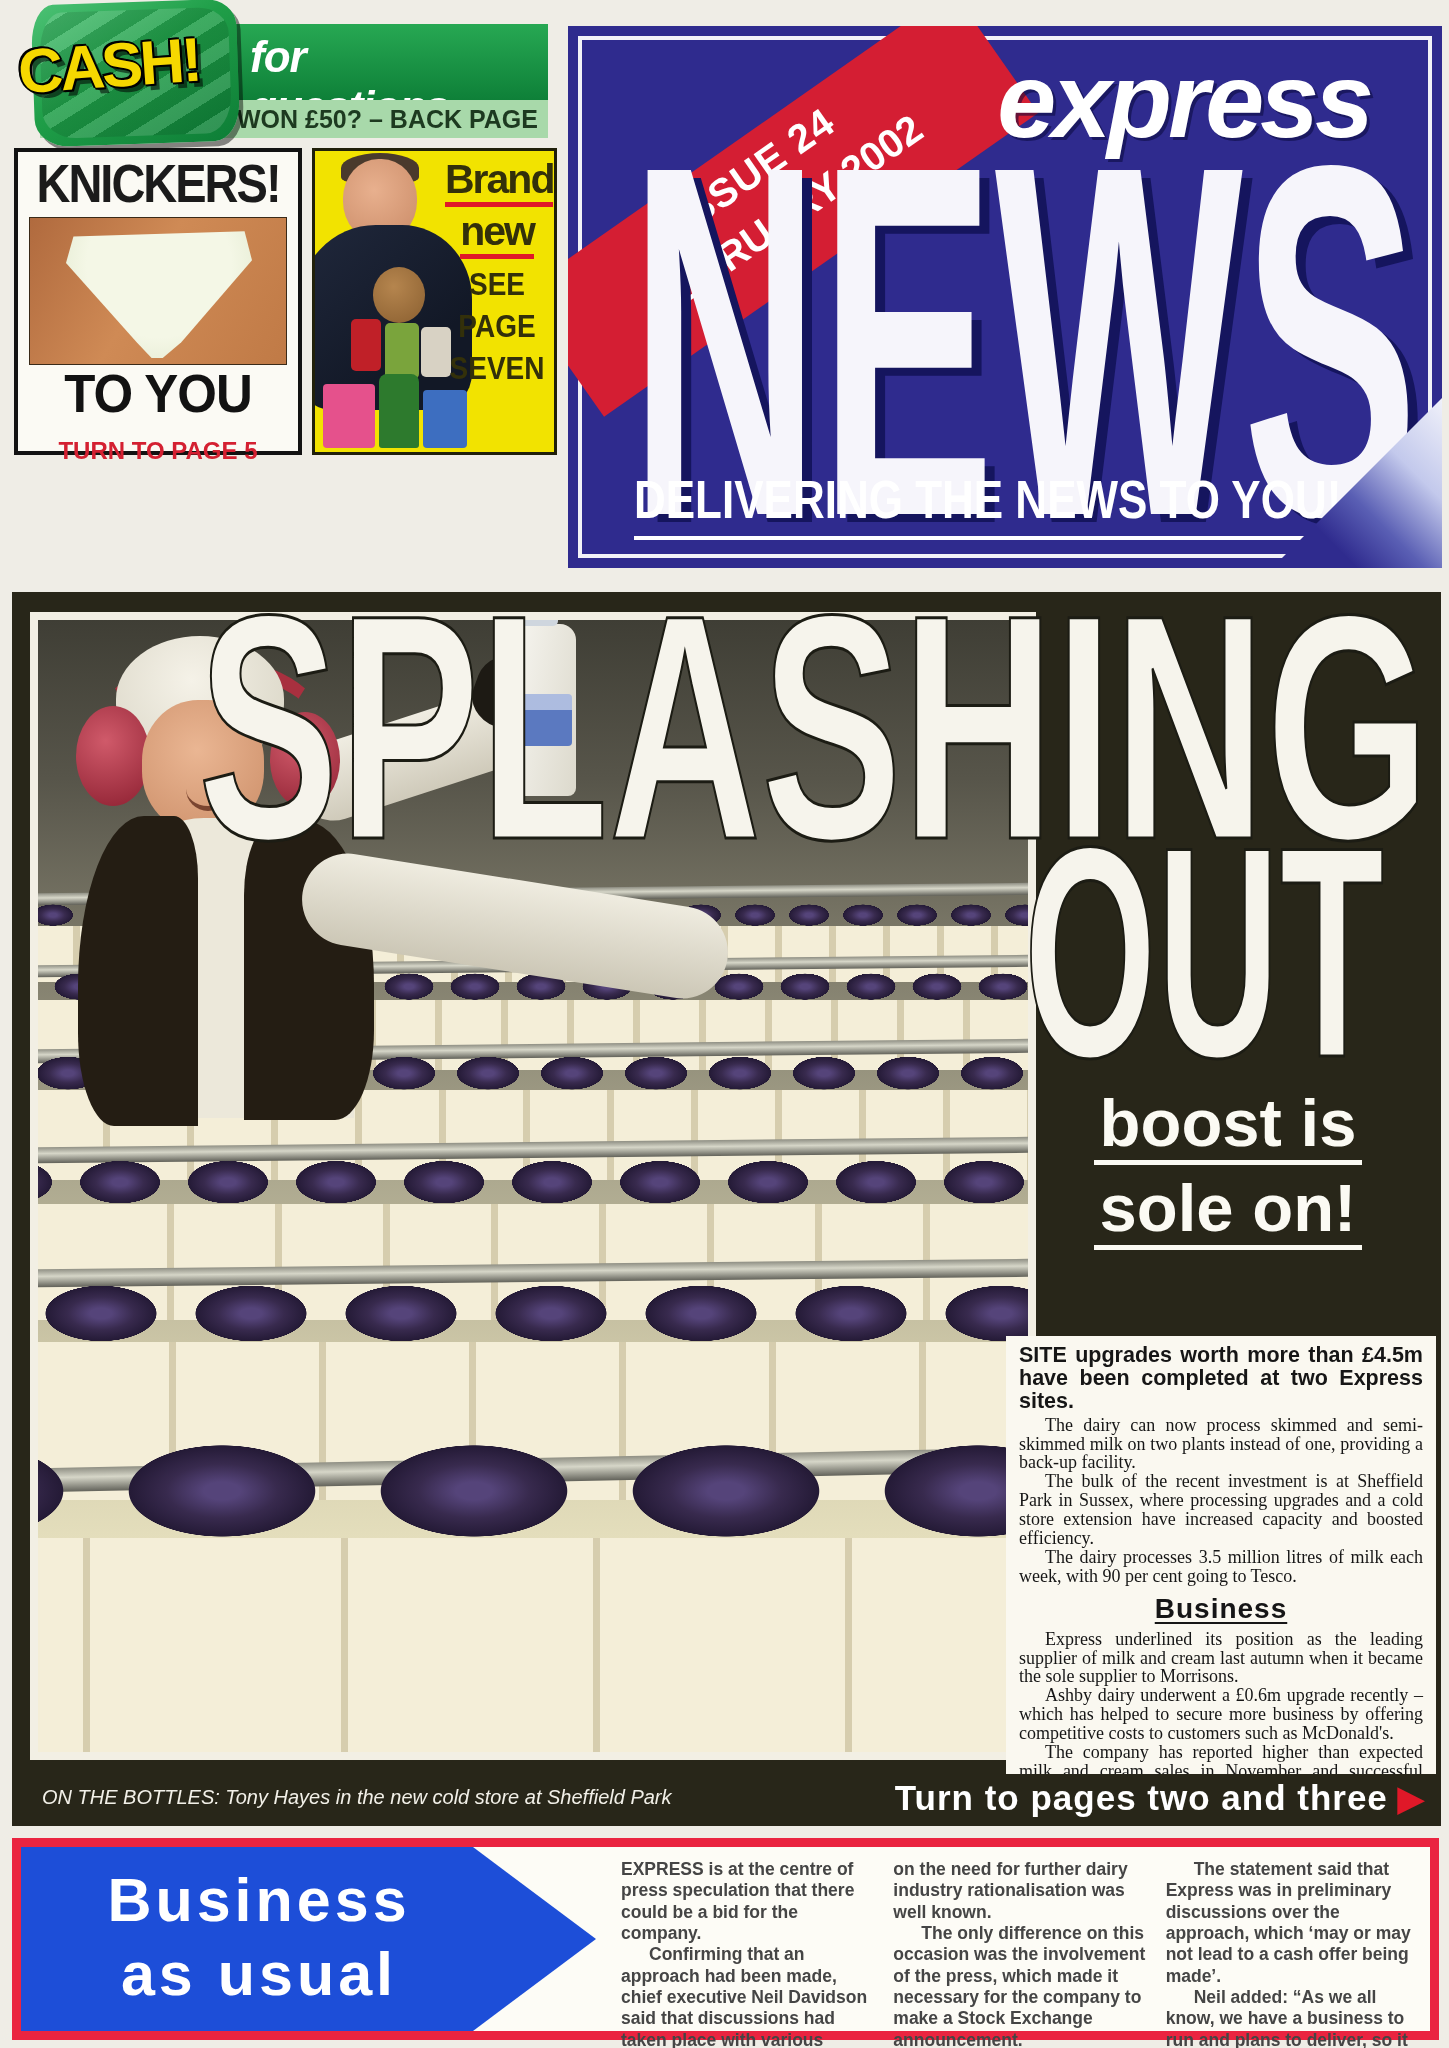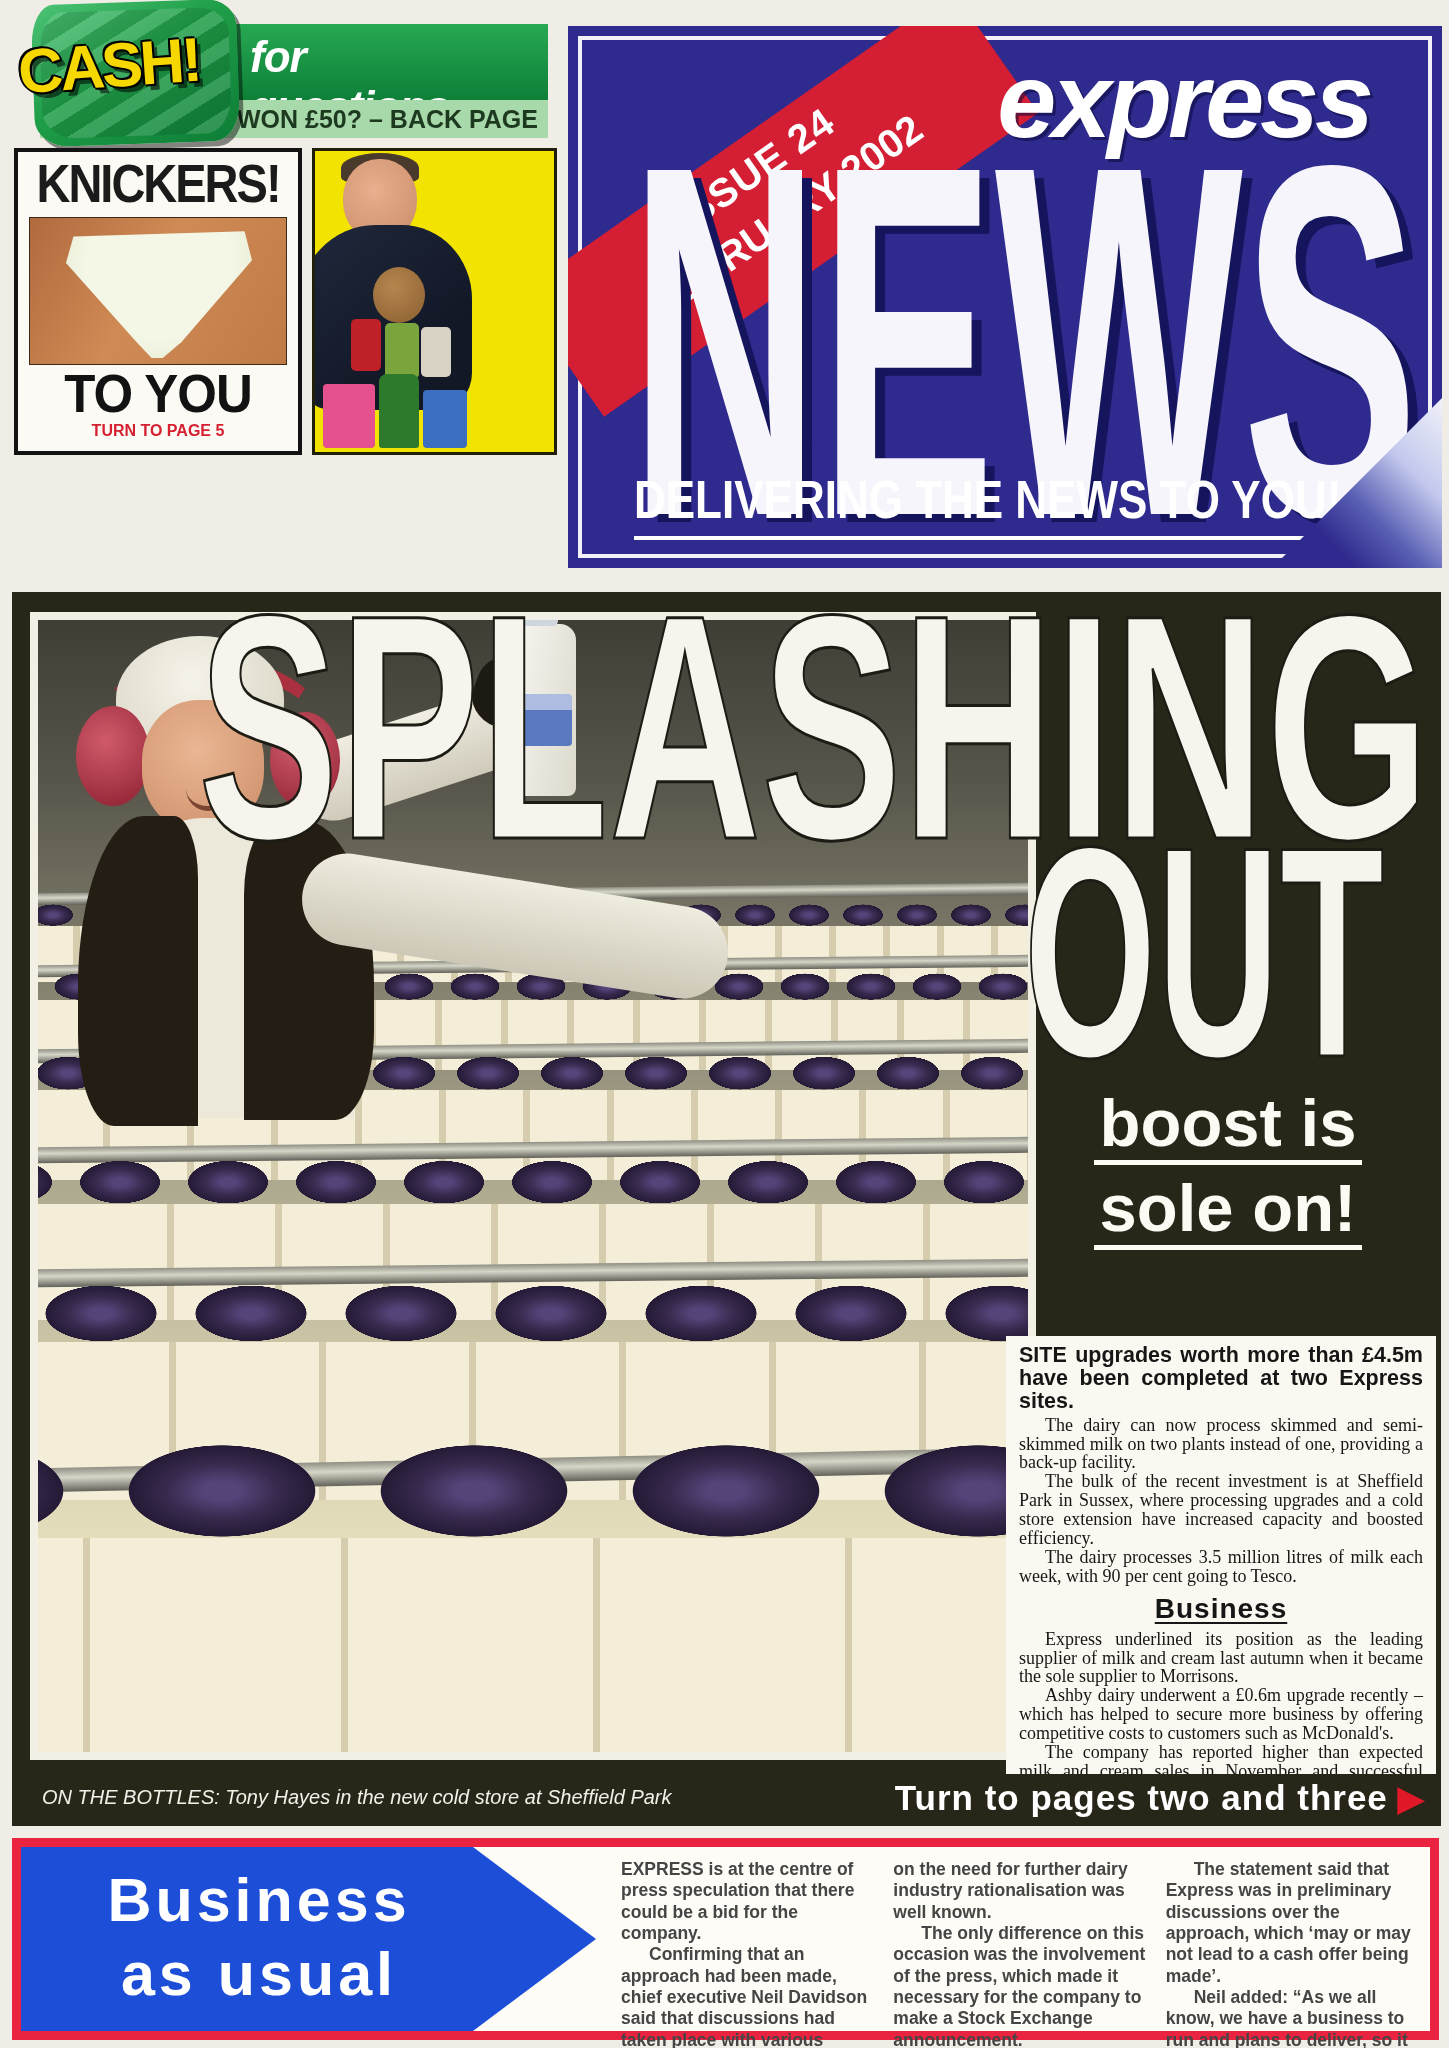--- a/index.html
+++ b/index.html
@@ -29,21 +29,21 @@
     border:4px solid #121212;box-sizing:border-box;}
   .kn-title{margin-top:4px;text-align:center;font-weight:bold;font-size:47px;color:#1b1b1b;
     letter-spacing:-2px;transform:scaleY(1.15);}
   .kn-photo{position:relative;margin:6px auto 0;width:256px;height:146px;overflow:hidden;
     background:linear-gradient(120deg,#b06a3e,#cf8a55 45%,#c07a46);border:1px solid #3a2a18;}
   .kn-pants{position:absolute;left:36px;top:8px;width:186px;height:132px;
     background:radial-gradient(ellipse at 50% 30%,#f4f7e6 0 55%,#dde5c8 100%);
     clip-path:polygon(4% 8%,96% 4%,100% 26%,62% 88%,52% 100%,46% 100%,38% 88%,0% 28%);}
   .kn-toyou{text-align:center;font-weight:bold;font-size:51px;color:#121212;letter-spacing:-1px;
     line-height:1.05;margin-top:2px;transform:scaleY(1.05);}
-  .kn-turn{text-align:center;font-weight:bold;font-size:16px;color:#d42031;margin-top:1px;}
+  .kn-turn{text-align:center;font-weight:bold;font-size:24px;color:#d42031;margin-top:16px;}
 
   
   .brand-box{position:absolute;left:312px;top:148px;width:245px;height:307px;background:#f2e300;
     border:3px solid #20200a;box-sizing:border-box;overflow:hidden;}
   .bn-face{position:absolute;left:28px;top:8px;width:74px;height:82px;border-radius:48%;
     background:radial-gradient(circle at 42% 38%,#e8b08e,#c98a66);}
   .bn-hair{position:absolute;left:26px;top:2px;width:78px;height:30px;border-radius:50% 50% 20% 20%;background:#4a3a2c;}
   .bn-jacket{position:absolute;left:-18px;top:74px;width:175px;height:185px;border-radius:45% 40% 20% 20%;
     background:linear-gradient(140deg,#20283c,#121826 70%);}
   .bn-teddy{position:absolute;left:58px;top:116px;width:52px;height:56px;border-radius:50%;
@@ -197,20 +197,27 @@
     <div class="bn-hair"></div>
     <div class="bn-face"></div>
     <div class="bn-jacket"></div>
     <div class="bn-teddy"></div>
     <div class="bn-can1"></div>
     <div class="bn-can2"></div>
     <div class="bn-can3"></div>
     <div class="bn-prod1"></div>
     <div class="bn-prod2"></div>
     <div class="bn-prod3"></div>
+    <div class="bn-text">
+      <span class="bn-w1">Brand</span><br>
+      <span class="bn-w2">new</span>
+      <div class="bn-sm">SEE</div>
+      <div class="bn-sm">PAGE</div>
+      <div class="bn-sm">SEVEN</div>
+    </div>
   </div>
 
   <div class="masthead">
     <div class="ribbon">
       <div class="r1">ISSUE 24</div>
       <div class="r2">FEBRUARY 2002</div>
     </div>
     <div class="mh-frame"></div>
     <div class="mh-express">express</div>
     <svg class="mh-news" width="800" height="392" viewBox="0 0 800 392">

